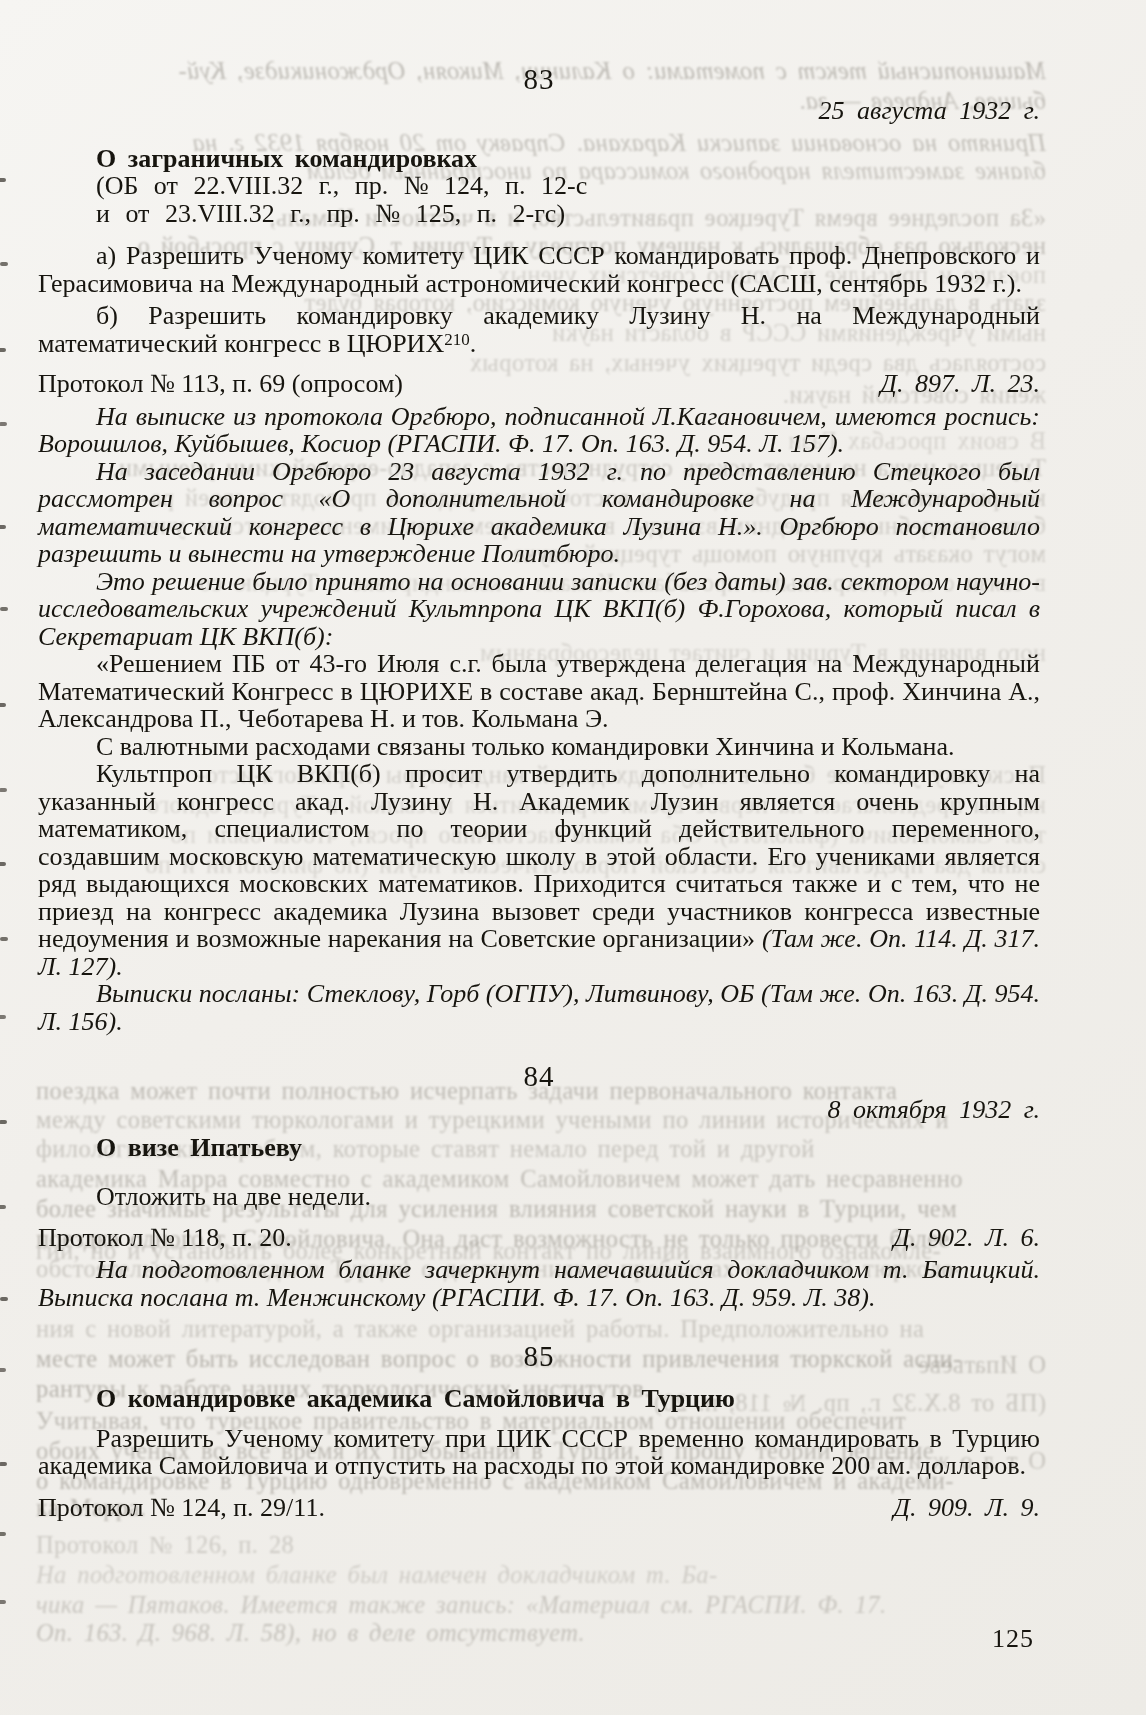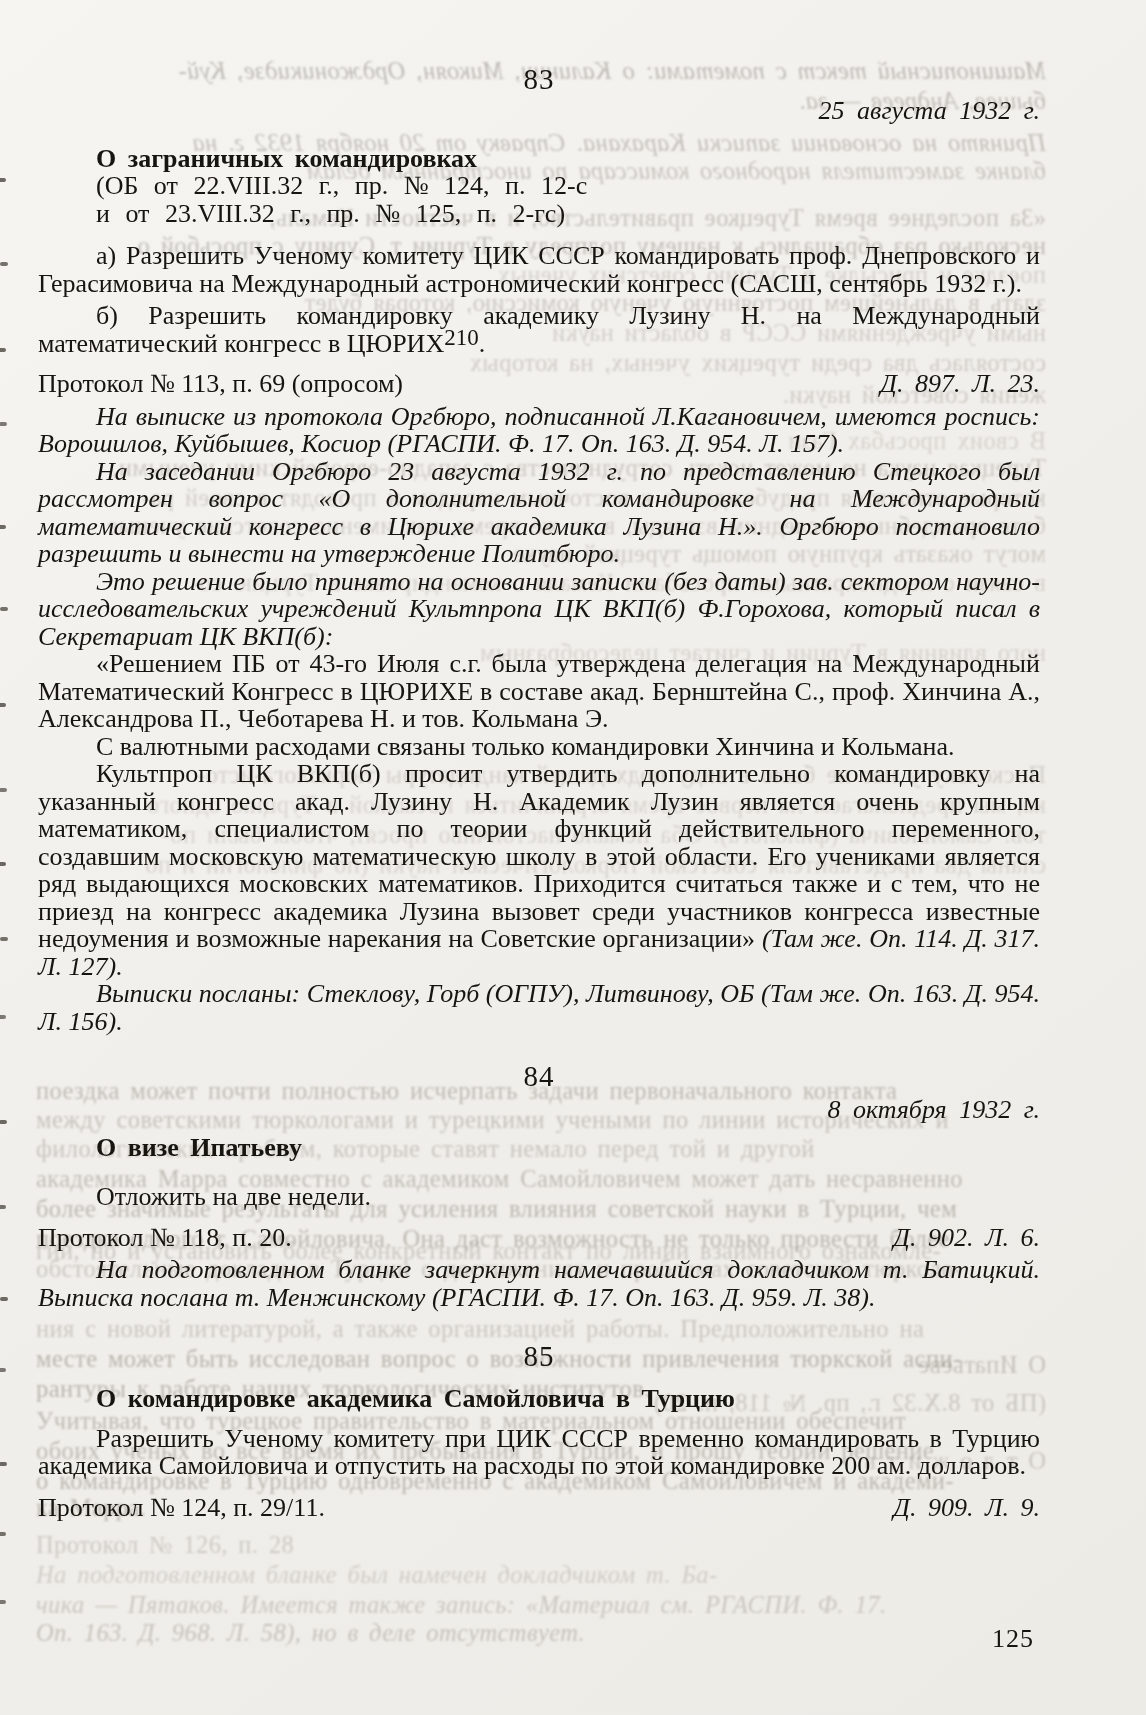--- a/index.html
+++ b/index.html
@@ -44,21 +44,21 @@
   .subtitle{margin-left:58px;word-spacing:9px;}
   .para{margin:0;text-indent:58px;text-align:justify;}
   .para.first{margin-top:15px;}
   .para.pb{margin-top:5px;}
   .para.b84{margin-top:22px;} .para.b85{margin-top:12px;}
   .note{margin:0;font-style:italic;text-indent:58px;text-align:justify;}
   .note.n1{margin-top:5px;}
   .proto{display:flex;justify-content:space-between;margin-top:13px;margin-bottom:5px;}
   .proto.p85{margin-top:14px;}
   .aref{font-style:italic;word-spacing:5px;}
-  .fn{font-size:23px;line-height:0;vertical-align:7px;letter-spacing:0;}
+  .fn{font-size:17px;line-height:0;vertical-align:7px;letter-spacing:0;}
   .it{font-style:italic;}
   .pagenum{position:absolute;right:112px;top:1624px;z-index:2;font-size:26px;letter-spacing:1px;font-family:"Liberation Serif","DejaVu Serif",serif;}
 </style>
 </head>
 <body>
 
 <div class="page">
 
   <div class="bleed-layer">
       <div class="bleed-line mirror italic" style="top: 58px; opacity: 0.42;">Машинописный текст с пометами: о Калинин, Микоян, Орджоникидзе, Куй-</div>

